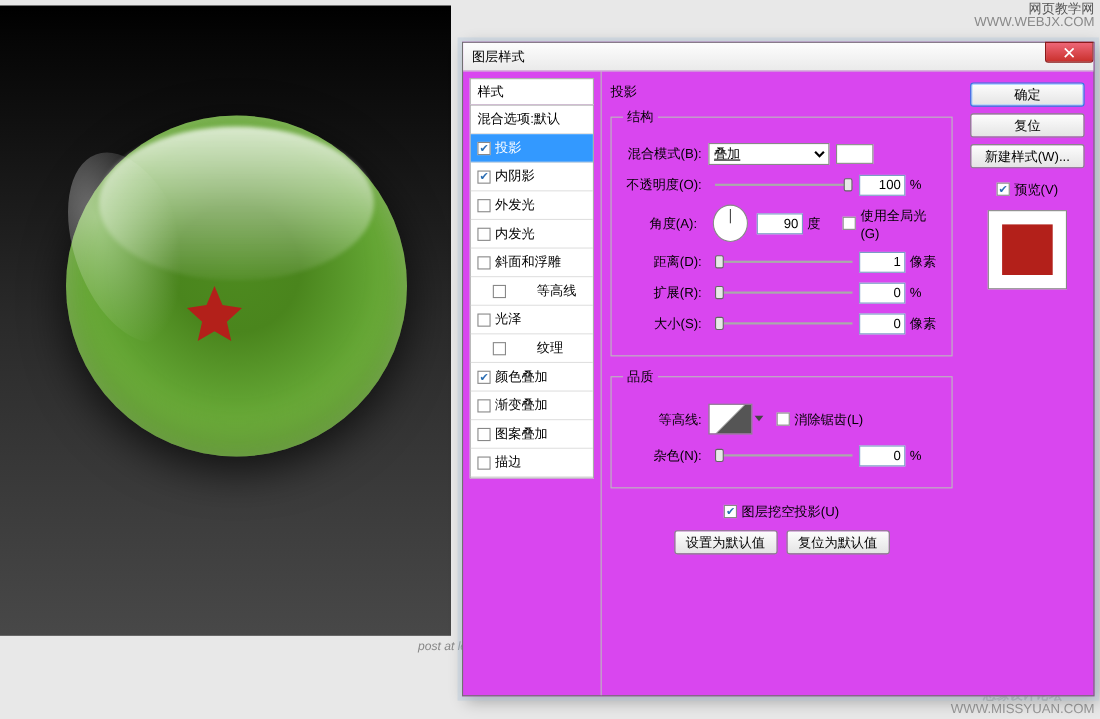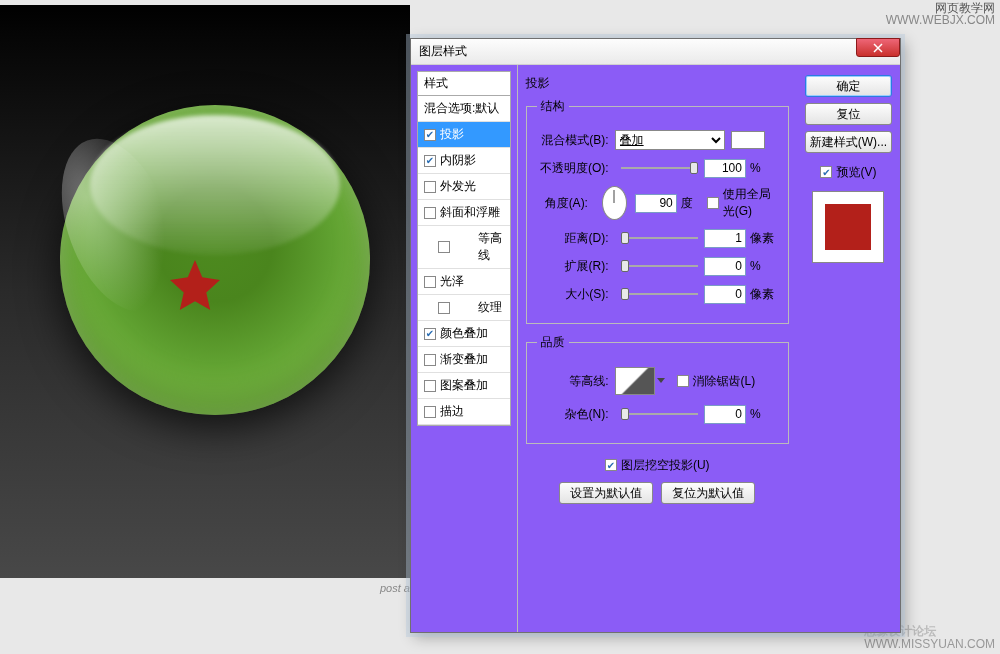--- a/index.html
+++ b/index.html
@@ -27,30 +27,30 @@
 .star {
   position: absolute; left: 105px; top: 150px; width: 60px; height: 60px;
   color: #b3201a;
 }
 
 .watermark-tr {
   position: absolute; right: 5px; top: 2px; color: #888; text-align: right; font-size: 11px; line-height: 12px;
 }
 .watermark-tr .bold { color: #555; font-weight: normal; font-size: 12px; }
 .watermark-br {
-  position: absolute; right: 5px; bottom: 3px; color: #999; text-align: left; font-size: 11px; line-height: 13px;
+  position: absolute; right: 5px; bottom: 3px; color: #999; text-align: center; font-size: 11px; line-height: 13px;
 }
 .watermark-br .bold { color: #bbb; font-weight: bold; font-size: 12px; }
 .watermark-bl {
   position: absolute; left: 380px; bottom: 60px; color: #888; font-size: 11px; font-style: italic;
 }
 
 .dialog {
-  position: absolute; left: 410px; top: 38px; width: 491px; height: 595px;
-  background: #8b5cf6; border: 1px solid #707070;
+  position: absolute; left: 420px; top: 38px; width: 575px; height: 595px;
+  background: #d946ef; border: 1px solid #707070;
   box-shadow: 0 0 0 4px rgba(180,200,220,0.4), 4px 4px 14px rgba(0,0,0,0.3);
 }
 .titlebar {
   height: 26px; background: linear-gradient(#fdfdfd,#eaeaea); border-bottom: 1px solid #d0d0d0;
   display: flex; align-items: center; padding-left: 8px; position: relative;
 }
 .close-btn {
   position: absolute; right: 0; top: -1px; width: 44px; height: 19px;
   background: linear-gradient(#e67, #c9302c); border: 1px solid #8b1a1a; border-radius: 0 0 3px 3px;
   color: #fff; display: flex; align-items: center; justify-content: center; cursor: pointer;
@@ -138,20 +138,24 @@
           <div class="style-item">
             <span class="cb checked"></span>
             <span>内阴影</span>
           </div>
           <div class="style-item">
             <span class="cb"></span>
             <span>外发光</span>
           </div>
           <div class="style-item">
             <span class="cb"></span>
+            <span>内发光</span>
+          </div>
+          <div class="style-item">
+            <span class="cb"></span>
             <span>斜面和浮雕</span>
           </div>
           <div class="style-item indent">
             <span class="cb"></span>
             <span>等高线</span>
           </div>
           <div class="style-item">
             <span class="cb"></span>
             <span>光泽</span>
           </div>

